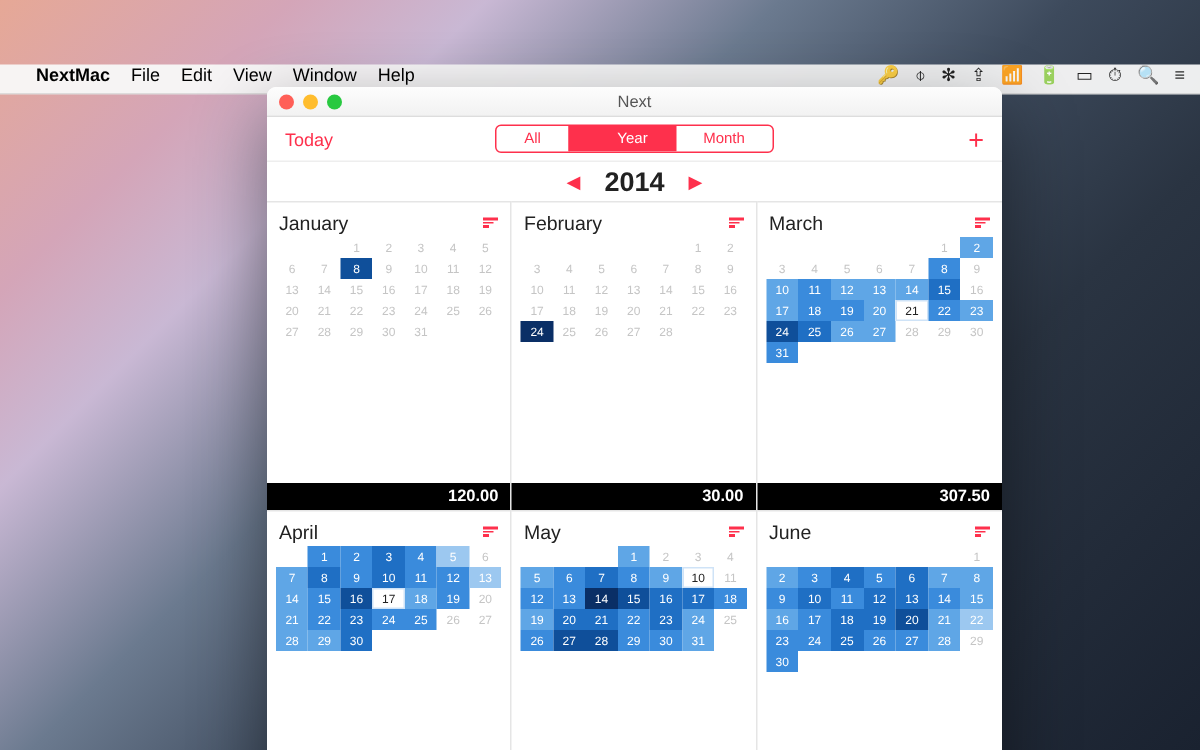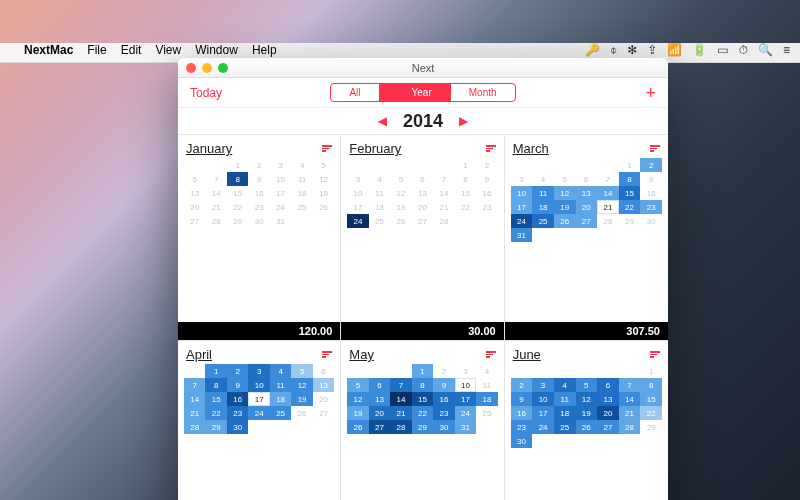--- a/index.html
+++ b/index.html
@@ -70,21 +70,21 @@
 }
 .month {
   border-top:1px solid #e5e5e5; border-right:1px solid #e5e5e5;
   display:flex; flex-direction:column; position:relative;
 }
 .month:nth-child(3n){border-right:none;}
 .month-head {
   display:flex; justify-content:space-between; align-items:center;
   padding:6px 8px 2px 8px;
 }
-.month-name { font-size:13px; font-weight:400; color:#222;text-decoration:underline; }
+.month-name { font-size:13px; font-weight:400; color:#222; }
 .filter-icon { display:flex; flex-direction:column; gap:1px; cursor:pointer; }
 .filter-icon i { display:block; height:1.5px; background:#fe304c; }
 .filter-icon i:nth-child(1){width:10px;} .filter-icon i:nth-child(2){width:7px;} .filter-icon i:nth-child(3){width:4px;}
 
 .days {
   display:grid; grid-template-columns:repeat(7,1fr);
   padding:0 6px; gap:0; font-size:8px; flex:1;
   grid-auto-rows: 14px;
 }
 .day {

